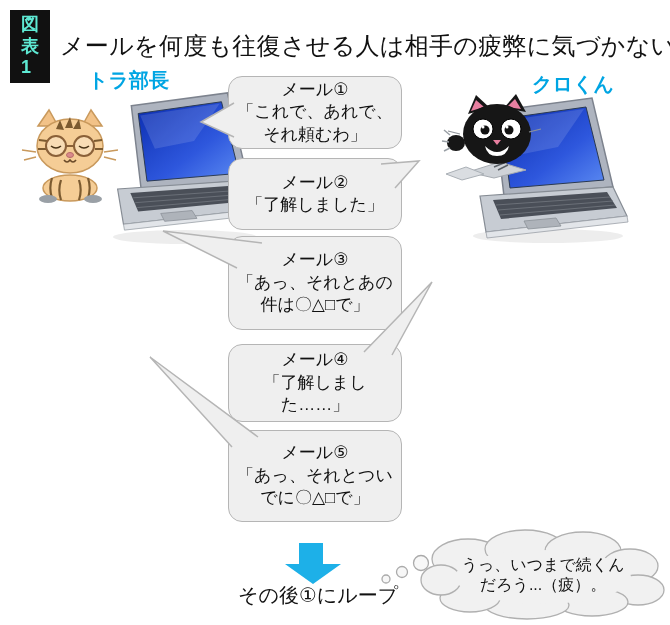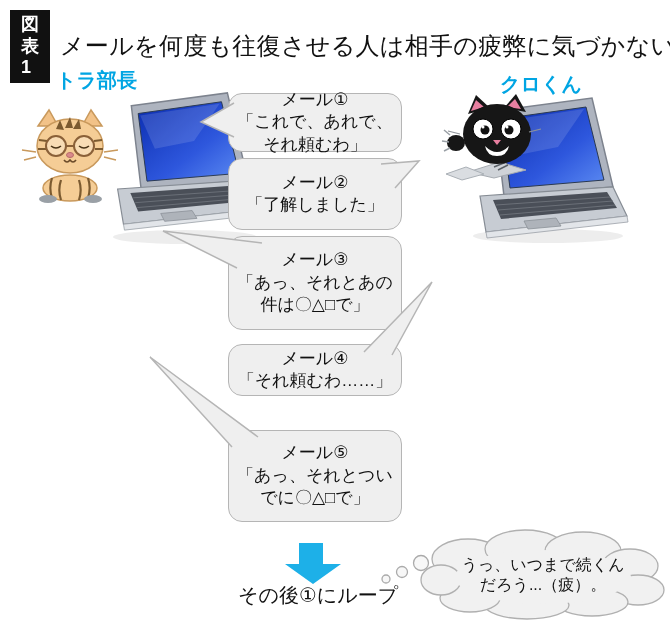--- a/index.html
+++ b/index.html
@@ -1,23 +1,23 @@
 <!DOCTYPE html>
 <html><head>
 <meta charset="utf-8">
 <style>
   html,body{margin:0;padding:0;background:#fff;}
   .canvas{
     position:relative;width:670px;height:625px;background:#ffffff;overflow:hidden;
     font-family:"Liberation Sans","DejaVu Sans",sans-serif;color:#111;
   }
   .hdr{position:absolute;left:10px;top:10px;display:flex;align-items:center;gap:10px;z-index:6;}
-  .badge{background:#111;color:#ffffff;font-weight:bold;font-size:18px;padding:4px 11px;line-height:1.2;}
+  .badge{background:#111;color:#5eead4;font-weight:bold;font-size:18px;padding:4px 11px;line-height:1.2;}
   .title{font-size:24px;font-weight:normal;letter-spacing:.3px;white-space:nowrap;}
-  .char-label{position:absolute;font-size:20px;font-weight:bold;color:#00a5e3;z-index:6;white-space:nowrap;}
+  .char-label{position:absolute;font-size:20px;font-weight:bold;color:#00a5e3;z-index:6;white-space:nowrap;margin-left:32px;}
   .lbl-left{left:56px;top:67px;}
   .lbl-right{left:500px;top:71px;}
   svg.scene{position:absolute;left:0;top:0;z-index:2;}
   svg.overlay{position:absolute;left:0;top:0;z-index:4;pointer-events:none;}
   .bubble{
     position:absolute;left:228px;width:174px;z-index:3;box-sizing:border-box;
     background:#efefef;border:1.5px solid #b5b5b5;border-radius:14px;
     display:flex;flex-direction:column;justify-content:center;align-items:center;
     font-size:17px;line-height:1.32;text-align:center;color:#111;
   }
@@ -102,35 +102,35 @@
       <circle cx="43" cy="35" r="1.5" fill="#fff"></circle>
       <circle cx="71" cy="37" r="10" fill="#ffffff" stroke="#000" stroke-width="1"></circle>
       <circle cx="69" cy="38" r="4.5" fill="#111"></circle>
       <circle cx="67" cy="35" r="1.5" fill="#fff"></circle>
       <path d="M53,48 L61,48 L57,53 Z" fill="#e87fa0"></path>
       <path d="M45,54 Q57,66 69,54 Q67,64 57,64 Q47,64 45,54 Z" fill="#ffffff"></path>
       <path d="M20,42 L8,39 M89,40 L101,37" stroke="#8f949a" stroke-width="1.2"></path>
     </g>
   </svg>
 
-  <div class="bubble" style="top:93px;height:59px">
+  <div class="bubble" style="top:76px;height:73px">
     <div>メール①</div>
     <div class="bubble-body">「これで、あれで、それ頼むわ」</div>
   </div>
   <div class="bubble" style="top:158px;height:72px">
     <div>メール②</div>
     <div class="bubble-body">「了解しました」</div>
   </div>
   <div class="bubble" style="top:236px;height:94px">
     <div>メール③</div>
     <div class="bubble-body">「あっ、それとあの件は〇△□で」</div>
   </div>
-  <div class="bubble" style="top:344px;height:52px">
+  <div class="bubble" style="top:344px;height:78px">
     <div>メール④</div>
-    <div class="bubble-body">「それ頼むわ……」</div>
+    <div class="bubble-body">「了解しました……」</div>
   </div>
   <div class="bubble" style="top:430px;height:92px">
     <div>メール⑤</div>
     <div class="bubble-body">「あっ、それとついでに〇△□で」</div>
   </div>
 
   <svg class="overlay" width="670" height="625" viewBox="0 0 670 625">
 
     <g>
       <polygon points="201,122 234,103 234,137" fill="#efefef"></polygon>

